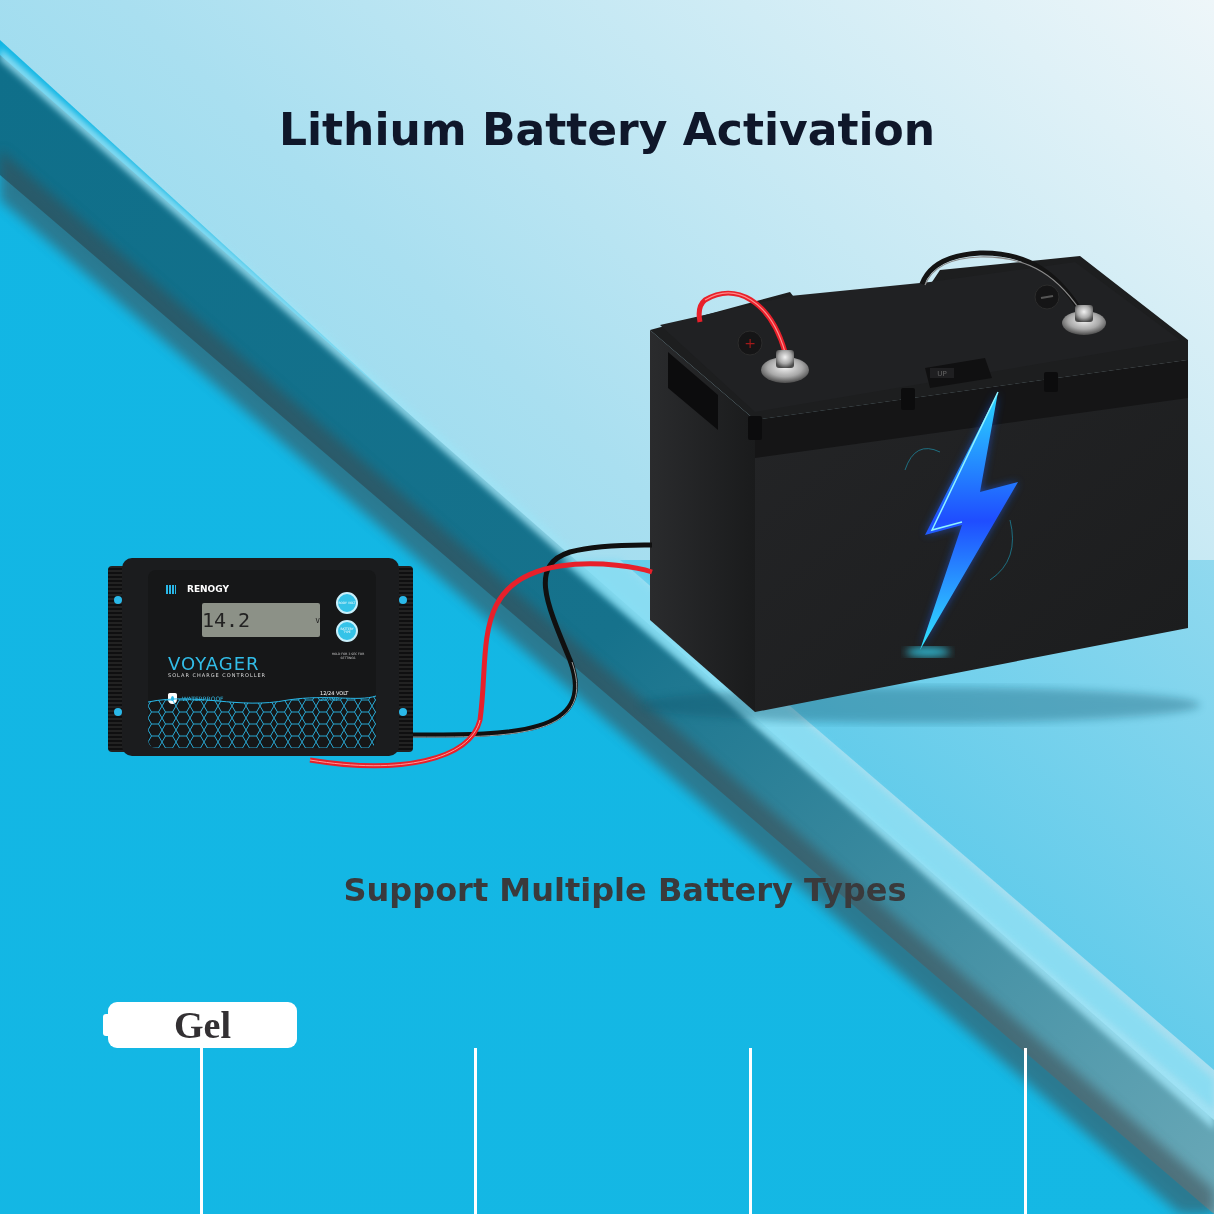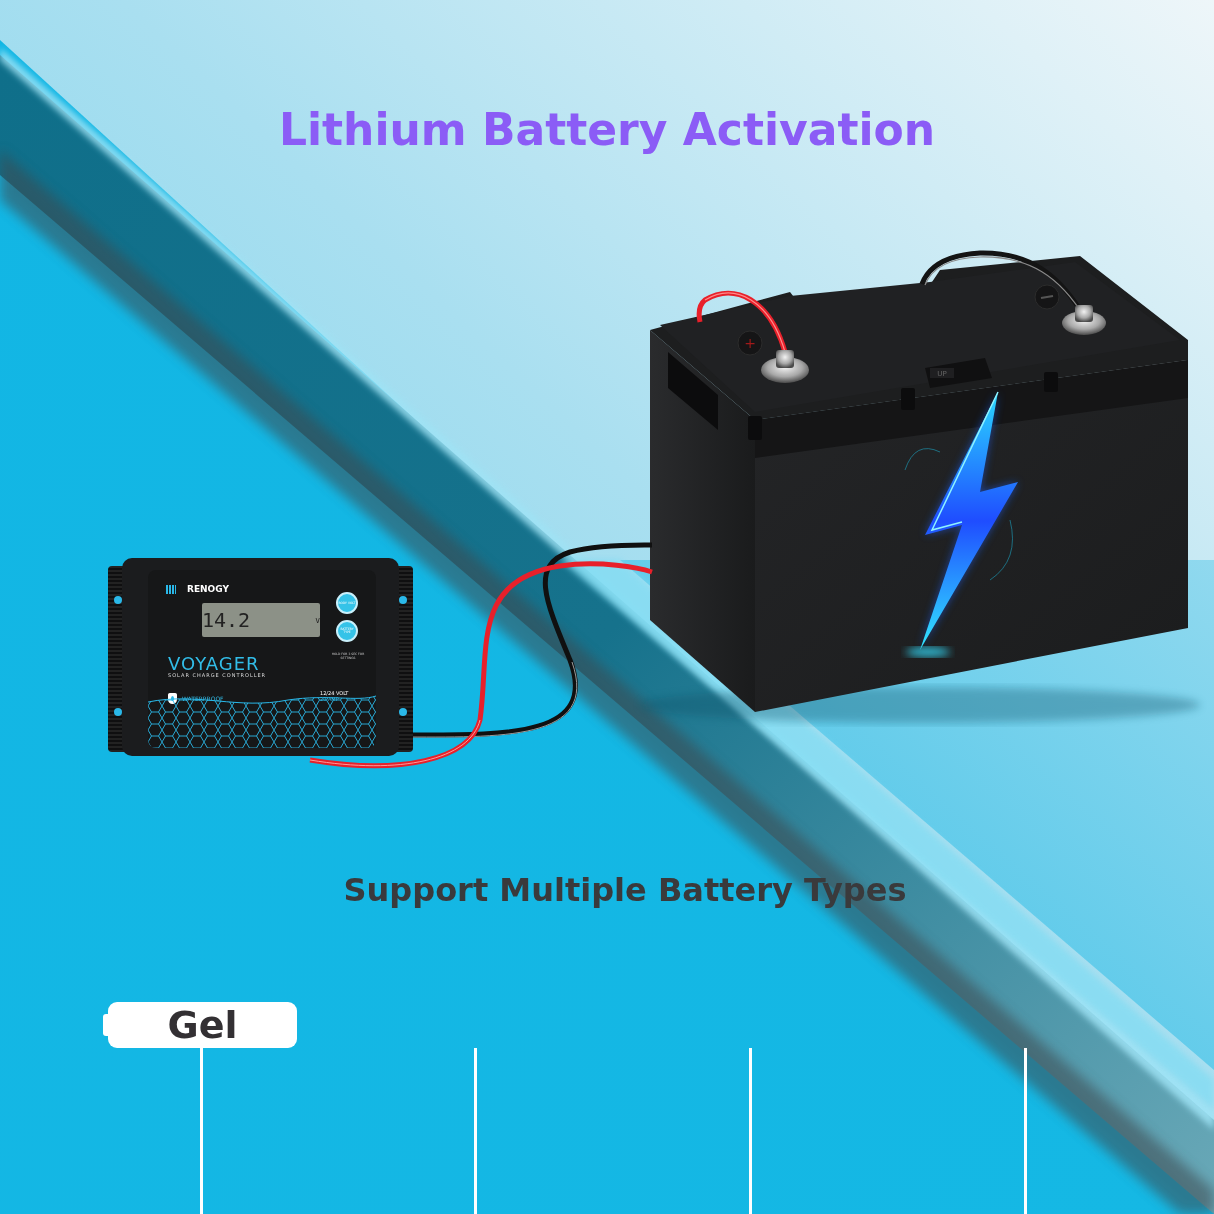--- a/index.html
+++ b/index.html
@@ -1,30 +1,30 @@
 <!DOCTYPE html>
 <html><head>
 <meta charset="utf-8">
 <style>
   html, body { margin: 0; padding: 0; }
   body { width: 1214px; height: 1214px; overflow: hidden; position: relative; font-family: "DejaVu Sans", "Liberation Sans", sans-serif; }
   .canvas { position: absolute; left: 0; top: 0; width: 1214px; height: 1214px; overflow: hidden; }
   .bg-svg { position: absolute; left: 0; top: 0; }
   .title {
     position: absolute; left: 0; width: 1214px; top: 104px; text-align: center;
-    font-size: 44px; font-weight: bold; color: #8b5cf6; letter-spacing: 0px;
+    font-size: 44px; font-weight: bold; color: #0f172a; letter-spacing: 0px;
   }
   .subtitle {
     position: absolute; left: 0; width: 1250px; top: 871px; text-align: center;
     font-size: 32px; font-weight: bold; color: #3a3a3c; letter-spacing: 0px;
   }
   .type-label {
     position: absolute; top: 1002px; height: 46px; background: #ffffff;
     border-radius: 9px; display: flex; align-items: center; justify-content: center;
-    font-size: 38px; font-weight: bold; color: #333033;
+    font-size: 38px; font-weight: bold; color: #333033; font-family: Liberation Serif, serif;
   }
   .type-label::before {
     content: ""; position: absolute; left: -5px; top: 12px; width: 6px; height: 22px;
     background: #ffffff; border-radius: 3px 0 0 3px;
   }
   .type-line { position: absolute; top: 1048px; width: 3px; height: 166px; background: #ffffff; }
 
   
   .controller { position: absolute; left: 108px; top: 558px; width: 305px; height: 200px; }
   .ctrl-body { position: absolute; left: 14px; top: 0; width: 277px; height: 198px; background: #1b1c1e; border-radius: 10px; }

